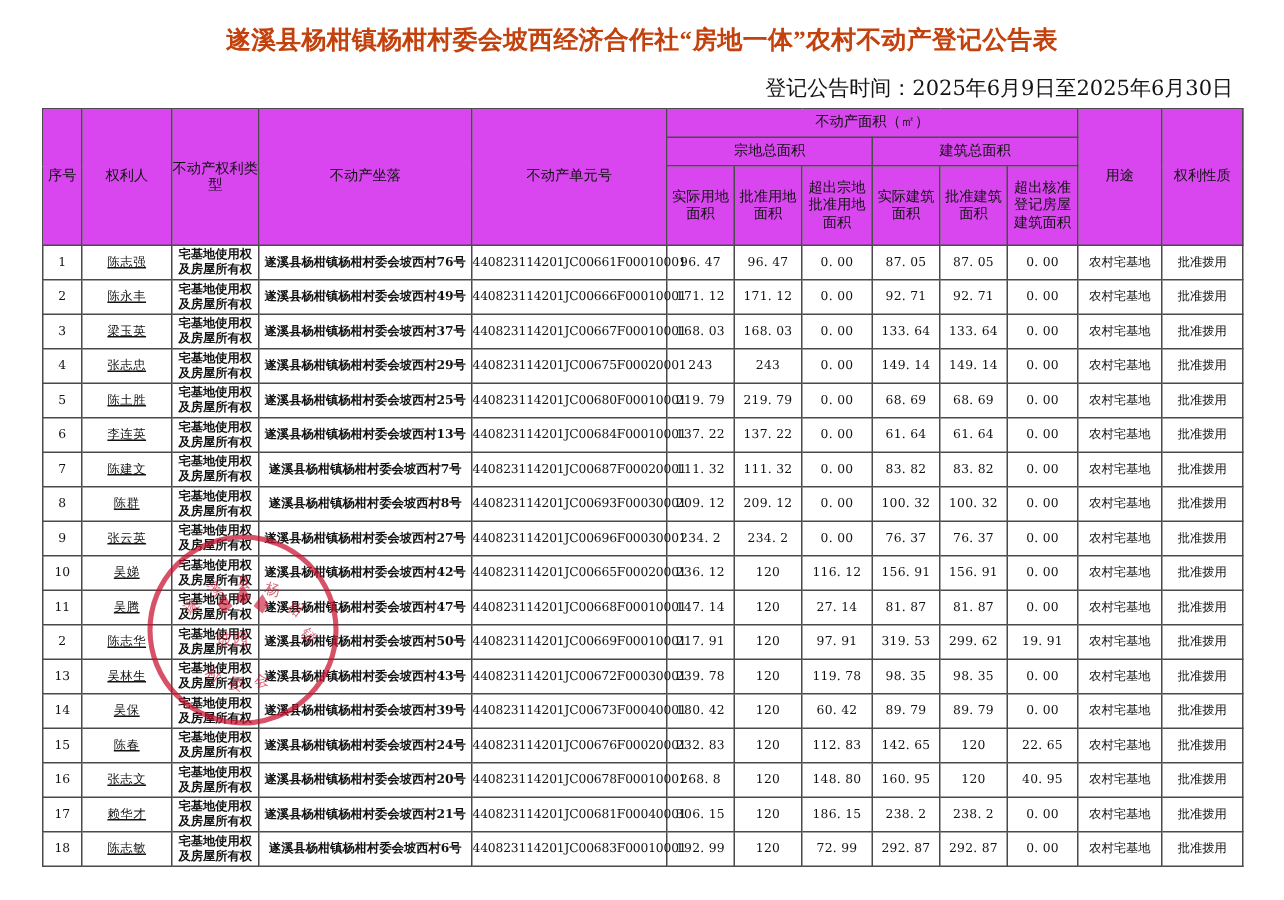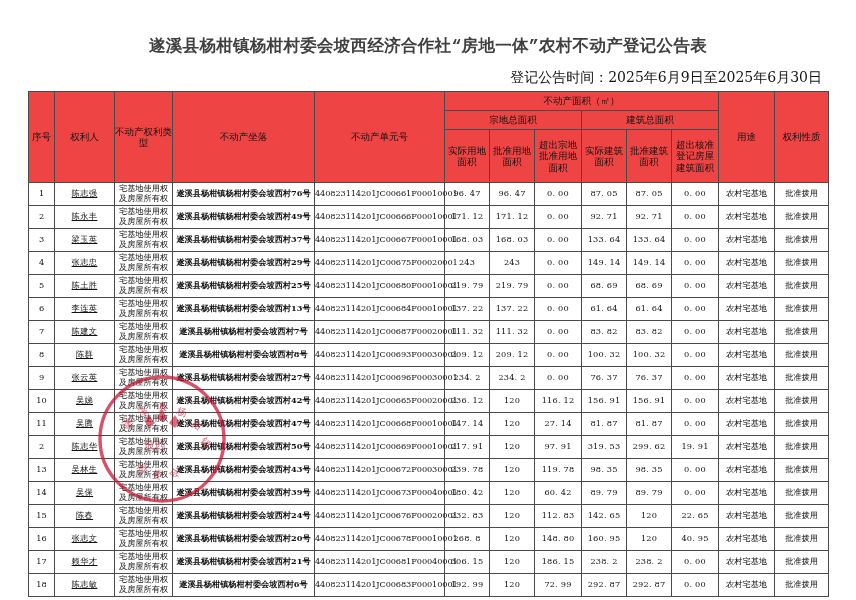--- a/index.html
+++ b/index.html
@@ -20,23 +20,23 @@
     width: 856px;
     height: 600px;
     box-sizing: border-box;
     padding: 0 28px;
   }
   .doc-title {
     text-align: center;
     font-size: 16.5px;
     font-weight: bold;
     letter-spacing: 0.3px;
-    margin-top: 35px;
-    color: #404040;
-    font-family: Liberation Mono, monospace;
+    margin-top: 16px;
+    color: #c2410c;
+    font-family: Liberation Serif, serif;
   }
   .doc-subtitle {
     text-align: center;
     font-size: 11px;
     margin-top: 9px;
     color: #1a1a1a;
     font-family: "DejaVu Serif", "Liberation Serif", serif;
   }
   .notice-period {
     text-align: right;
@@ -59,34 +59,34 @@
     border: 1px solid #4a4a4a;
     text-align: center;
     vertical-align: middle;
     color: #121212;
     padding: 0;
   }
   table.reg-table th {
     font-weight: normal;
     font-size: 9.5px;
     line-height: 1.18;
-    background: #ef4444;
+    background: #d946ef;
   }
   table.reg-table td {
     font-size: 8.2px;
     line-height: 1.2;
     height: 22px;
   }
   .th-vert {
     font-size: 9.5px;
     line-height: 1.05;
   }
   td.c-seq { font-size: 8px; }
   td.c-owner { font-size: 9px; letter-spacing: 0.4px; text-decoration: underline; }
-  td.c-type { font-size: 8.2px; line-height: 1.15; }
+  td.c-type { font-size: 8.2px; line-height: 1.15; font-weight: bold; }
   td.c-loc { font-size: 8.6px; font-weight: bold; }
   td.c-unit { font-size: 8px; letter-spacing: -0.1px; }
   td.c-num { font-size: 8.4px; letter-spacing: 0.2px; }
   td.c-use { font-size: 8.6px; }
   td.c-nature { font-size: 8.6px; }
 
   
   .seal {
     position: absolute;
     left: 96px;

